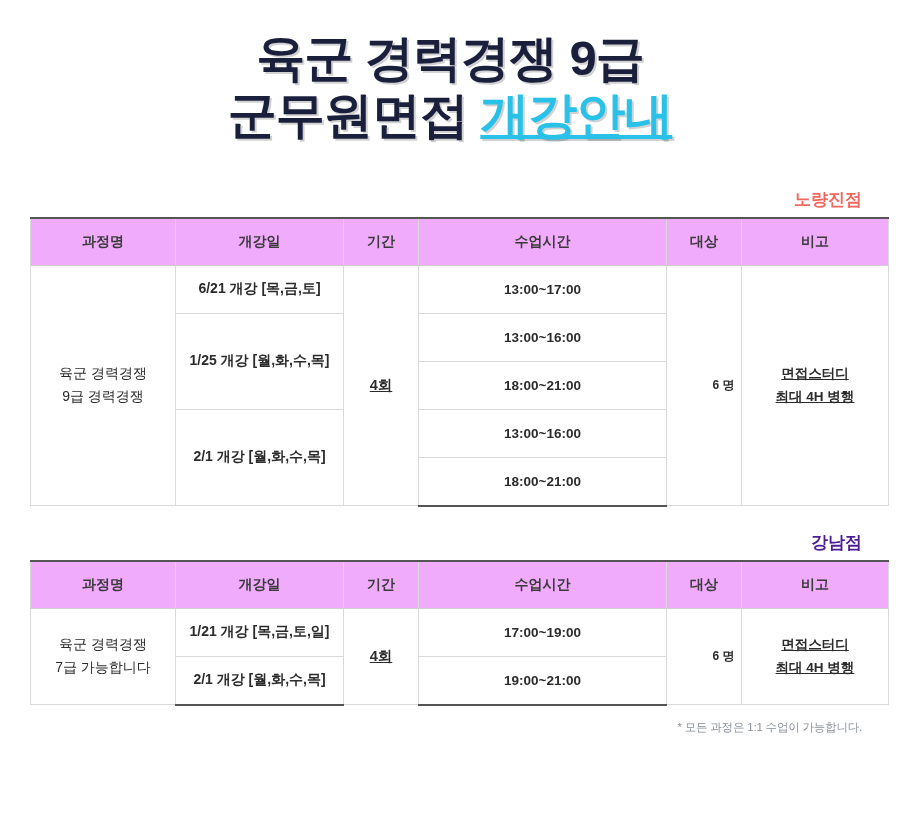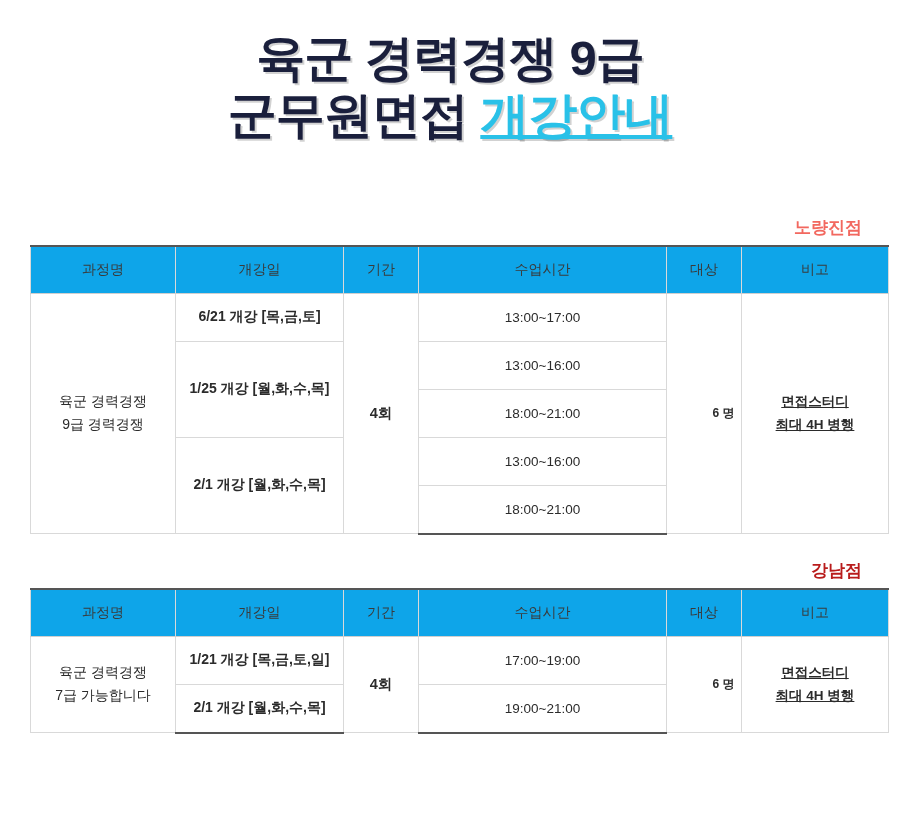--- a/index.html
+++ b/index.html
@@ -39,42 +39,42 @@
     text-decoration: underline;
   }
 
   
   .branch-label {
     text-align: right;
     font-size: 17px;
     font-weight: bold;
     padding-right: 38px;
   }
-  .branch-noryangjin { color: #f2685f; margin-top: 72px; margin-bottom: 6px; }
+  .branch-noryangjin { color: #f2685f; margin-top: 44px; margin-bottom: 6px; }
   .branch-gangnam { color: #4fb6e8; margin-top: 24px; margin-bottom: 6px; }
 
   
   .table-wrap {
     padding: 0 30px;
   }
   table.sched {
     width: 840px;
     border-collapse: collapse;
     table-layout: fixed;
     font-size: 13.5px;
   }
   table.sched th, table.sched td {
     border: 1px solid #d9d9d9;
     text-align: center;
     vertical-align: middle;
     color: #2b2b2b;
   }
   table.sched thead th {
-    background: #0ea5e9;
-    font-weight: normal;
+    background: #f0abfc;
+    font-weight: bold;
     height: 44px;
     font-size: 14px;
     color: #3a3a3a;
   }
   table.sched thead tr th {
     border-top: 2px solid #555;
     border-bottom: 1px solid #cfcfcf;
   }
   table.sched tbody tr:last-child td {
     border-bottom: 2px solid #555;
@@ -84,24 +84,25 @@
     line-height: 1.7;
     font-weight: normal;
   }
   td.start {
     font-size: 14px;
     font-weight: bold;
   }
   td.period {
     font-size: 14.5px;
     font-weight: bold;
+    text-decoration: underline;
   }
   td.time {
     font-size: 13.5px;
-    font-weight: normal;
+    font-weight: bold;
     height: 45px;
   }
   td.target {
     font-size: 12px;
     font-weight: bold;
     padding-left: 40px;
   }
   td.note {
     font-size: 13.5px;
     line-height: 1.75;
@@ -174,21 +175,21 @@
           <td class="start" rowspan="2">2/1 개강 [월,화,수,목]</td>
           <td class="time">13:00~16:00</td>
         </tr>
         <tr>
           <td class="time">18:00~21:00</td>
         </tr>
       </tbody>
     </table>
   </div>
 
-  <div class="branch-label branch-gangnam" style="color: #b91c1c;">강남점</div>
+  <div class="branch-label branch-gangnam" style="color: #4c1d95;">강남점</div>
   <div class="table-wrap">
     <table class="sched">
       <thead>
         <tr>
           <th class="col-course">과정명</th>
           <th class="col-start">개강일</th>
           <th class="col-period">기간</th>
           <th class="col-time">수업시간</th>
           <th class="col-target">대상</th>
           <th class="col-note">비고</th>
@@ -210,14 +211,15 @@
           </td>
         </tr>
         <tr>
           <td class="start">2/1 개강 [월,화,수,목]</td>
           <td class="time">19:00~21:00</td>
         </tr>
       </tbody>
     </table>
   </div>
 
+  <div class="footnote">* 모든 과정은 1:1 수업이 가능합니다.</div>
 
 </div>
 
 </body></html>

